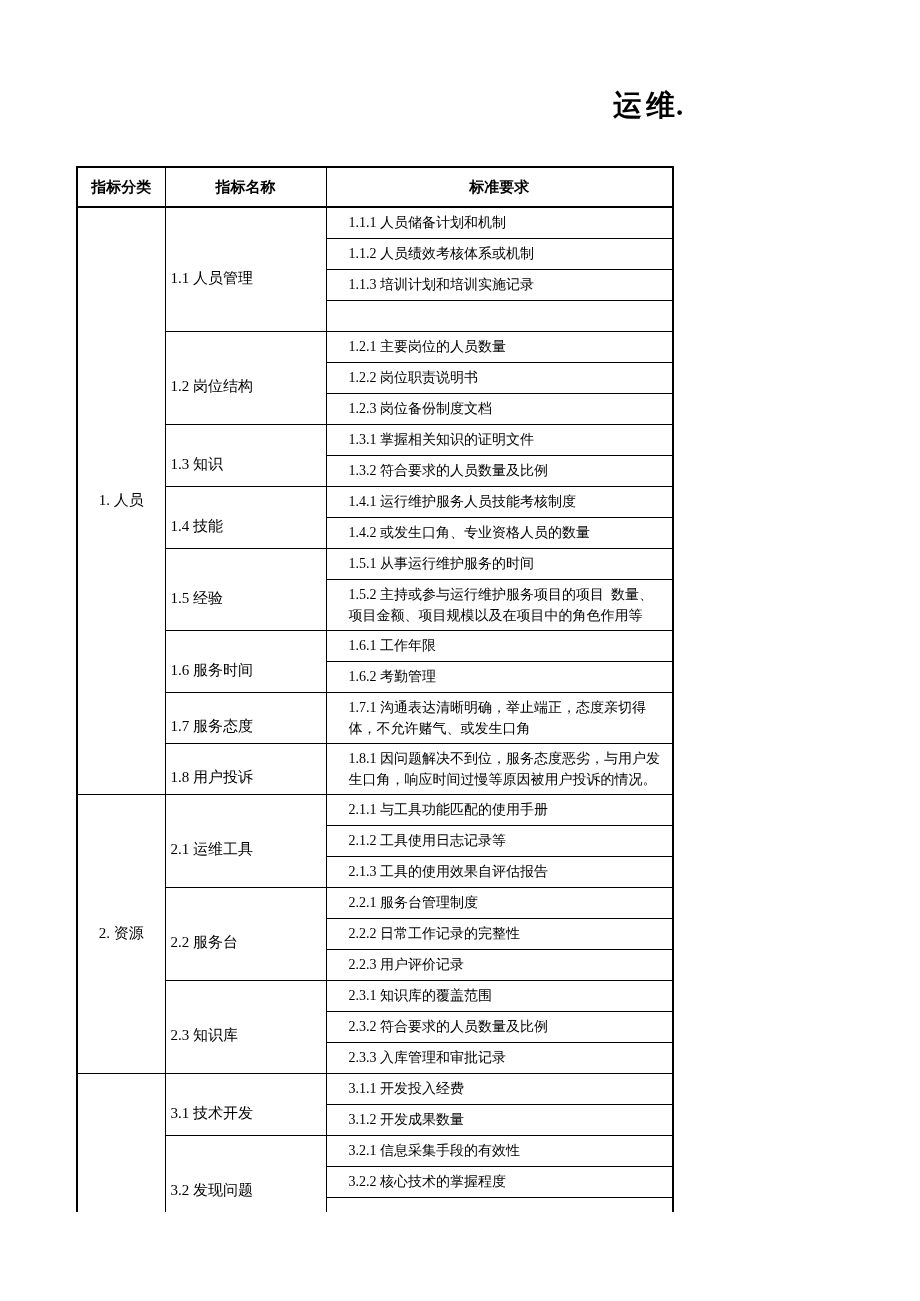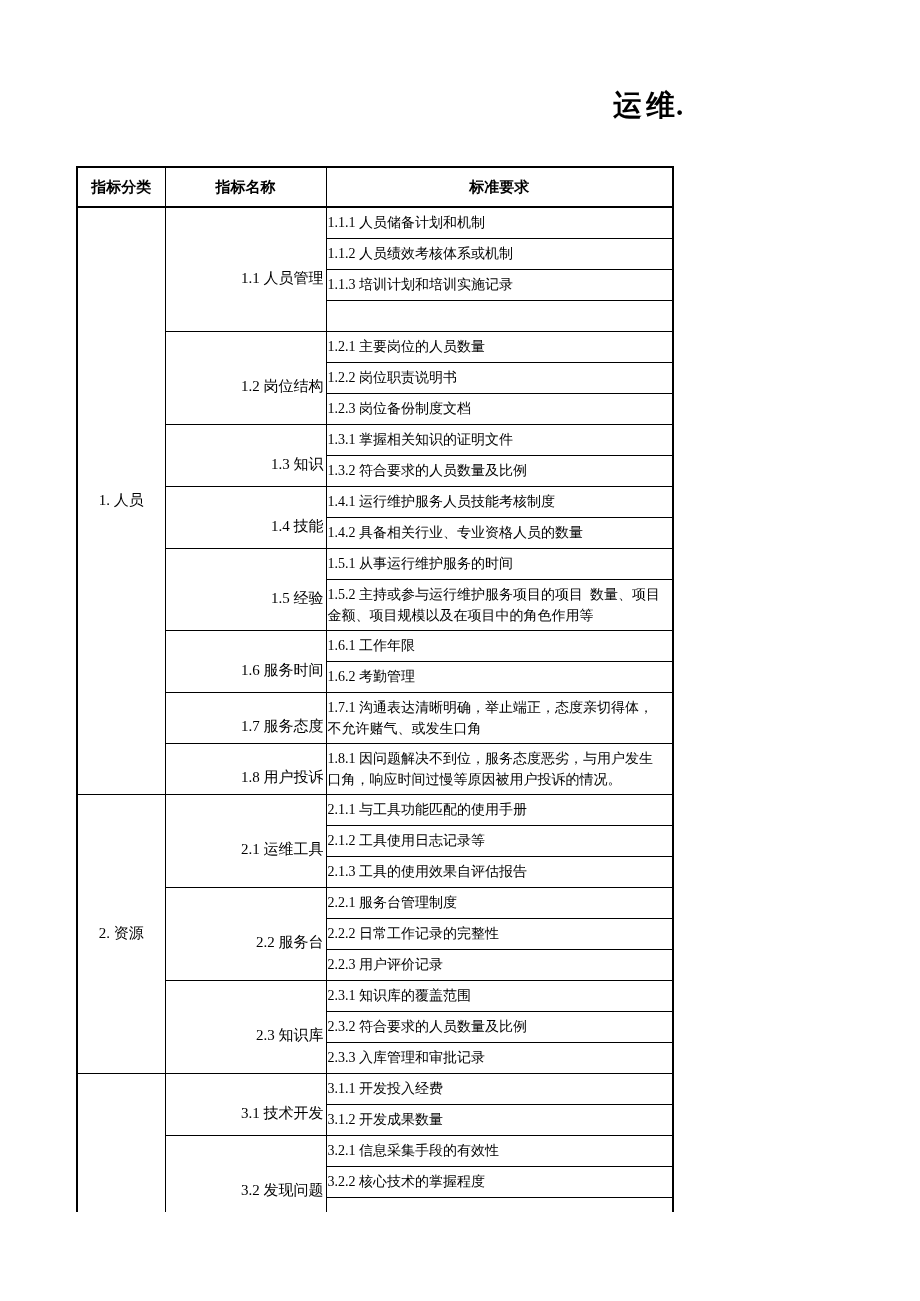--- a/index.html
+++ b/index.html
@@ -57,29 +57,29 @@
     border-bottom: 2px solid #000;
     padding: 2px;
   }
   td.cat {
     text-align: center;
     font-size: 15px;
     padding: 16px;
   }
   td.name {
     font-size: 15px;
-    text-align: right;
+    text-align: left;
     padding: 20px 2px 2px 5px;
     margin-left: 23px;
   }
   td.item {
     font-size: 14px;
     line-height: 21px;
     text-align: left;
-    padding: 4px 6px 4px 1px;
+    padding: 4px 6px 4px 22px;
     height: 31px;
     white-space: pre-wrap;
   }
 </style>
 </head>
 <body>
 
 <div class="page">
 
   <div class="doc-title">
@@ -130,21 +130,21 @@
             <td class="item">1.3.1 掌握相关知识的证明文件</td>
           </tr>
           <tr>
             <td class="item">1.3.2 符合要求的人员数量及比例</td>
           </tr>
           <tr>
             <td class="name" rowspan="2">1.4 技能</td>
             <td class="item">1.4.1 运行维护服务人员技能考核制度</td>
           </tr>
           <tr>
-            <td class="item">1.4.2 具备相关行业、专业资格人员的数量</td>
+            <td class="item">1.4.2 或发生口角、专业资格人员的数量</td>
           </tr>
           <tr>
             <td class="name" rowspan="2">1.5 经验</td>
             <td class="item">1.5.1 从事运行维护服务的时间</td>
           </tr>
           <tr>
             <td class="item">1.5.2 主持或参与运行维护服务项目的项目  数量、项目金额、项目规模以及在项目中的角色作用等</td>
           </tr>
           <tr>
             <td class="name" rowspan="2">1.6 服务时间</td>

